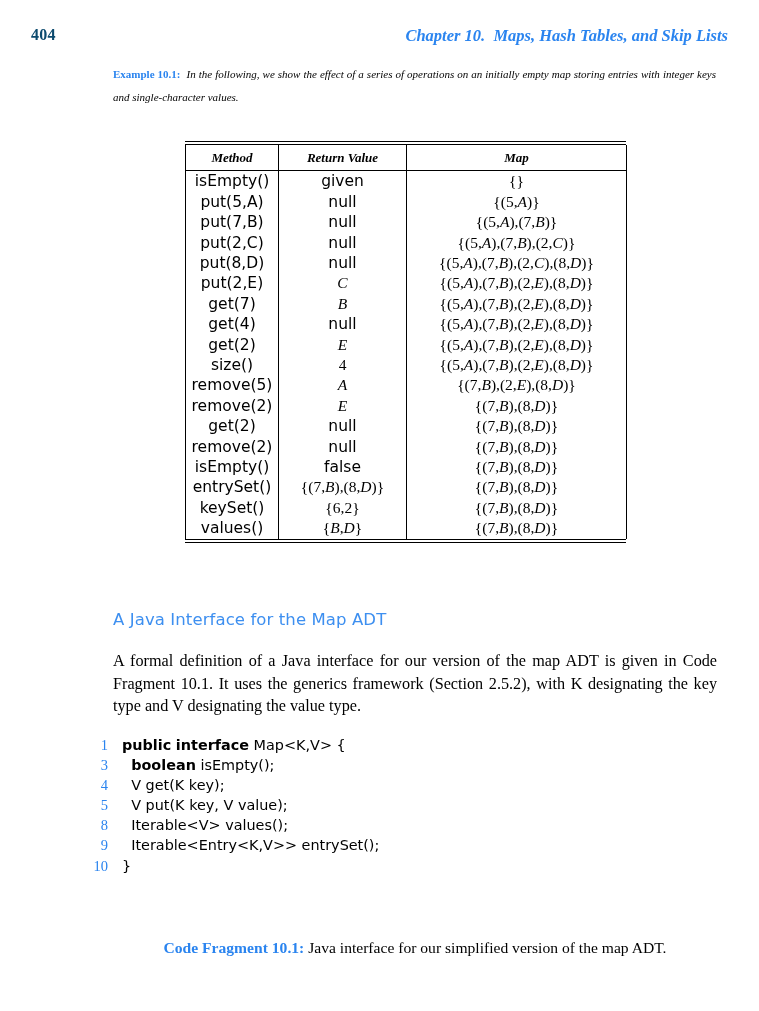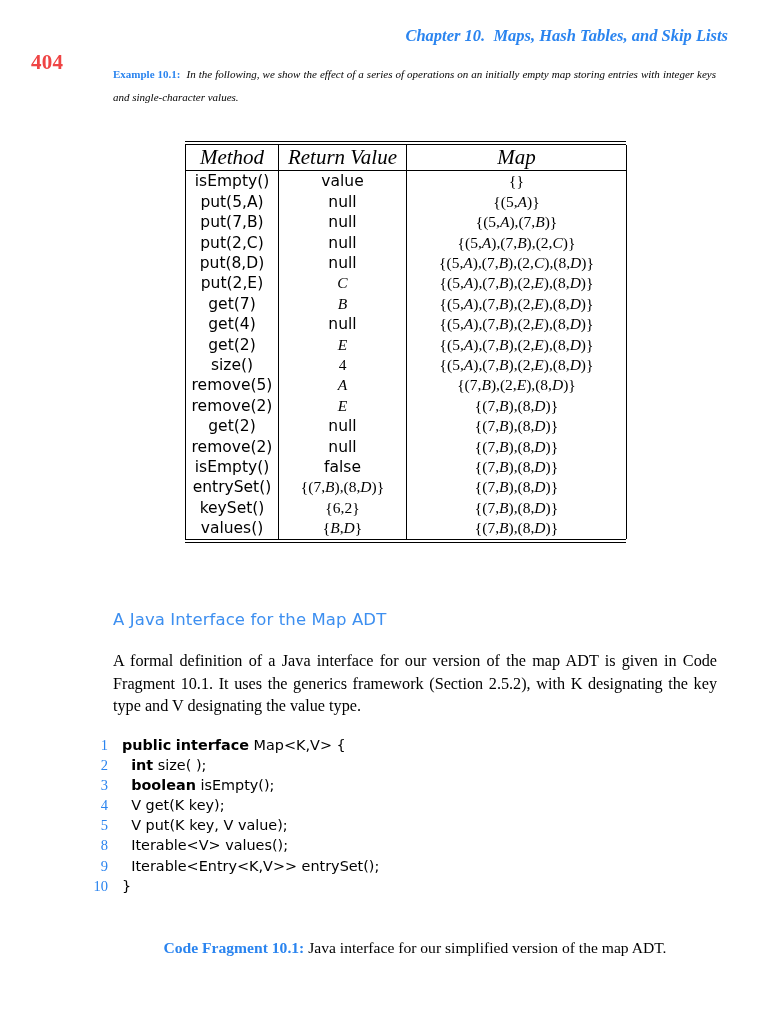--- a/index.html
+++ b/index.html
@@ -23,24 +23,23 @@
     left: 0;
     width: 759px;
     height: 24px;
   }
   .folio {
     position: absolute;
     left: 31px;
     top: 0;
     font-family: "Liberation Serif", serif;
     font-weight: bold;
-    font-size: 21px;
-    color: #ef4444;
+    font-size: 16px;
+    color: #0c4a6e;
     letter-spacing: 0.2px;
-    margin-top: 24px;
   }
   .chaptertitle {
     position: absolute;
     right: 31px;
     top: 0;
     font-family: "Liberation Serif", serif;
     font-weight: bold;
     font-style: italic;
     font-size: 16.5px;
     color: #2a84ef;
@@ -91,23 +90,23 @@
     line-height: 20.4px;
     white-space: nowrap;
   }
   table.maptable td.vl, table.maptable th.vl {
     border-left: 1.6px solid #000;
   }
   table.maptable td.vr, table.maptable th.vr {
     border-right: 1.6px solid #000;
   }
   thead.thead th {
-    font-weight: normal;
+    font-weight: bold;
     font-style: italic;
-    font-size: 21px;
+    font-size: 13px;
     height: 25px;
     line-height: 25px;
     border-bottom: 1.4px solid #000;
   }
   .toprule {
     width: 441px;
     height: 1.4px;
     background: #000;
   }
   .toprule2 {
@@ -233,21 +232,21 @@
     <thead class="thead">
       <tr>
         <th class="vl vr">Method</th>
         <th class="vr">Return Value</th>
         <th class="vr">Map</th>
       </tr>
     </thead>
     <tbody>
       <tr>
           <td class="vl vr sans">isEmpty()</td>
-          <td class="vr sans">value</td>
+          <td class="vr sans">given</td>
           <td class="vr num"><span>{}</span></td>
         </tr>
       <tr>
           <td class="vl vr sans">put(5,A)</td>
           <td class="vr sans">null</td>
           <td class="vr num"><span>{(5,</span><span style="font-style: italic;">A</span><span>)}</span></td>
         </tr>
       <tr>
           <td class="vl vr sans">put(7,B)</td>
           <td class="vr sans">null</td>
@@ -333,21 +332,20 @@
   <div class="botrule"></div>
   <div class="botrule2"></div>
 </div>
 
 <div class="subhead">A Java Interface for the Map ADT</div>
 
 <div class="bodypara">A formal definition of a Java interface for our version of the map ADT is given in Code Fragment 10.1. It uses the generics framework (Section 2.5.2), with K designating the key type and V designating the value type.</div>
 
 <div class="codeblock">
   <span class="codeline"><span class="lineno">1</span><span class="code-txt"><span style="font-weight: bold;">public</span><span> </span><span style="font-weight: bold;">interface</span><span> </span><span>Map&lt;K,V&gt;</span><span> </span><span>{</span></span></span>
-  <span class="codeline"><span class="lineno">2</span><span class="code-txt"><span>  </span><span style="font-weight: bold;">int</span><span> </span><span>size(</span><span> </span><span>);</span></span></span>
   <span class="codeline"><span class="lineno">3</span><span class="code-txt"><span>  </span><span style="font-weight: bold;">boolean</span><span> </span><span>isEmpty();</span></span></span>
   <span class="codeline"><span class="lineno">4</span><span class="code-txt"><span>  </span><span>V</span><span> </span><span>get(K</span><span> </span><span>key);</span></span></span>
   <span class="codeline"><span class="lineno">5</span><span class="code-txt"><span>  </span><span>V</span><span> </span><span>put(K</span><span> </span><span>key,</span><span> </span><span>V</span><span> </span><span>value);</span></span></span>
   <span class="codeline"><span class="lineno">8</span><span class="code-txt"><span>  </span><span>Iterable&lt;V&gt;</span><span> </span><span>values();</span></span></span>
   <span class="codeline"><span class="lineno">9</span><span class="code-txt"><span>  </span><span>Iterable&lt;Entry&lt;K,V&gt;&gt;</span><span> </span><span>entrySet();</span></span></span>
   <span class="codeline"><span class="lineno">10</span><span class="code-txt"><span>}</span></span></span>
 </div>
 
 <div class="caption">
   <span class="caption-label">Code Fragment 10.1:</span><span> </span><span>Java interface for our simplified version of the map ADT.</span>

